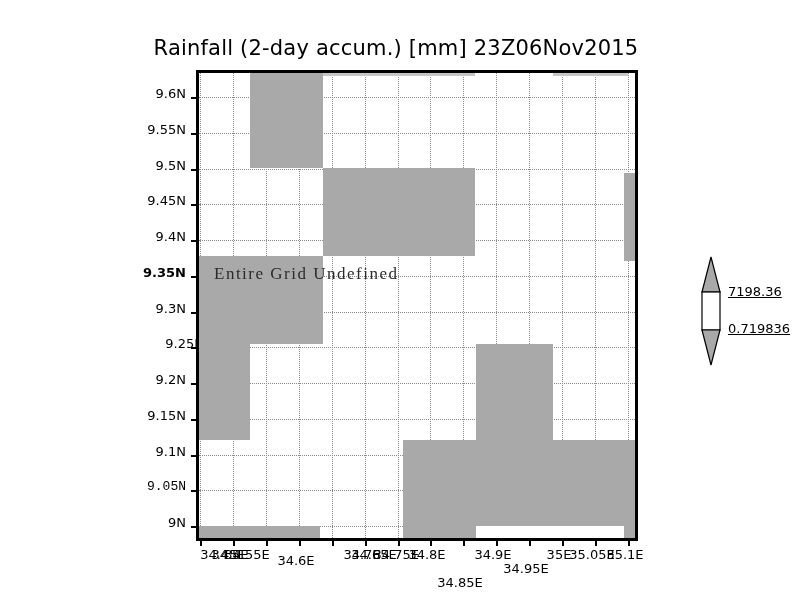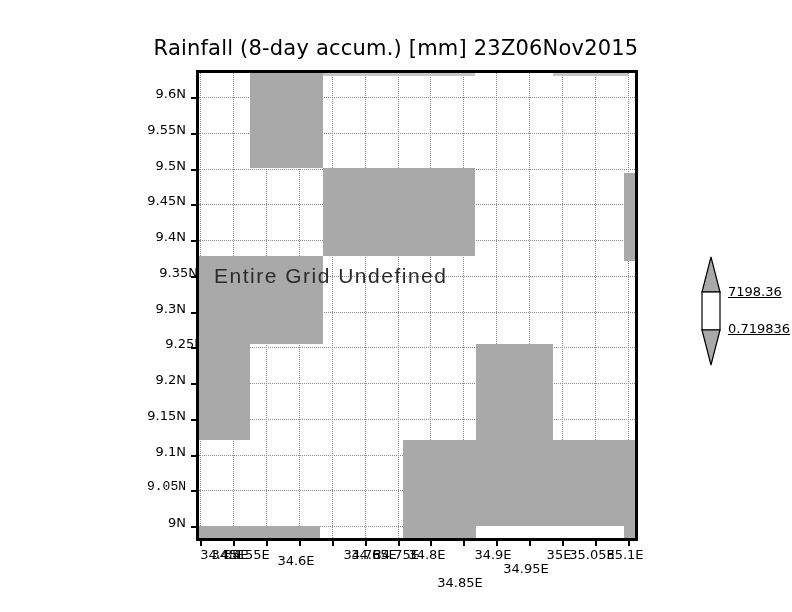--- a/index.html
+++ b/index.html
@@ -111,22 +111,22 @@
     color: #000000;
     white-space: nowrap;
     text-align: center;
   }
 
   
   #undefined-note {
     position: absolute;
     left: 214px;
     top: 264px;
-    font-family: Liberation Sans, sans-serif;
-    font-size: 21px;
+    font-family: Liberation Serif, serif;
+    font-size: 17px;
     letter-spacing: 1.5px;
     color: #2b2b2b;
     white-space: pre;
     z-index: 6;
   }
 
   
   #colorbar {
     position: absolute;
     left: 698px;
@@ -141,21 +141,21 @@
     font-family: "DejaVu Sans", sans-serif;
     font-size: 13px;
     color: #000000;
     white-space: nowrap;
     text-decoration: underline;
   }
 </style>
 </head>
 <body>
 
-<div id="plot-title">Rainfall (8-day accum.) [mm] 23Z06Nov2015</div>
+<div id="plot-title">Rainfall (2-day accum.) [mm] 23Z06Nov2015</div>
 
 <div id="plot-frame">
   <div id="plot-canvas">
     <div id="blocks-layer">
         <div class="cell" style="left: 51px; top: 0px; width: 73px; height: 95px; z-index: 2;"></div>
         <div class="cell faint" style="left: 124px; top: 0px; width: 152px; height: 3px; z-index: 2;"></div>
         <div class="cell faint" style="left: 354px; top: 0px; width: 75px; height: 3px; z-index: 2;"></div>
         <div class="cell" style="left: 124px; top: 95px; width: 152px; height: 88px; z-index: 2;"></div>
         <div class="cell" style="left: 425px; top: 100px; width: 11px; height: 88px; z-index: 2;"></div>
         <div class="cell" style="left: 0px; top: 183px; width: 124px; height: 88px; z-index: 2;"></div>
@@ -225,21 +225,21 @@
       <div class="tick-y" style="top: 453px;"></div>
     </div>
 </div>
 
 <div id="ylabels-layer">
     <div class="ylabel" style="left: 98px; width: 88px; right: auto; top: 86px;">9.6N</div>
     <div class="ylabel" style="left: 98px; width: 88px; right: auto; top: 122px;">9.55N</div>
     <div class="ylabel" style="left: 98px; width: 88px; right: auto; top: 158px;">9.5N</div>
     <div class="ylabel" style="left: 98px; width: 88px; right: auto; top: 193px;">9.45N</div>
     <div class="ylabel" style="left: 98px; width: 88px; right: auto; top: 229px;">9.4N</div>
-    <div class="ylabel" style="left: 110px; width: 88px; right: auto; top: 265px;">9.35N</div>
+    <div class="ylabel" style="left: 98px; width: 88px; right: auto; top: 265px; font-weight: bold;">9.35N</div>
     <div class="ylabel" style="left: 98px; width: 88px; right: auto; top: 301px;">9.3N</div>
     <div class="ylabel" style="left: 116px; width: 88px; right: auto; top: 336px;">9.25N</div>
     <div class="ylabel" style="left: 98px; width: 88px; right: auto; top: 372px;">9.2N</div>
     <div class="ylabel" style="left: 98px; width: 88px; right: auto; top: 408px;">9.15N</div>
     <div class="ylabel" style="left: 98px; width: 88px; right: auto; top: 444px;">9.1N</div>
     <div class="ylabel" style="left: 98px; width: 88px; right: auto; top: 479px; font-family: Liberation Mono, monospace;">9.05N</div>
     <div class="ylabel" style="left: 98px; width: 88px; right: auto; top: 515px;">9N</div>
   </div>
 <div id="xlabels-layer">
     <div class="xlabel" style="left: 173px; top: 547px; width: 48px; margin-left: 26px;">34.45E</div>

